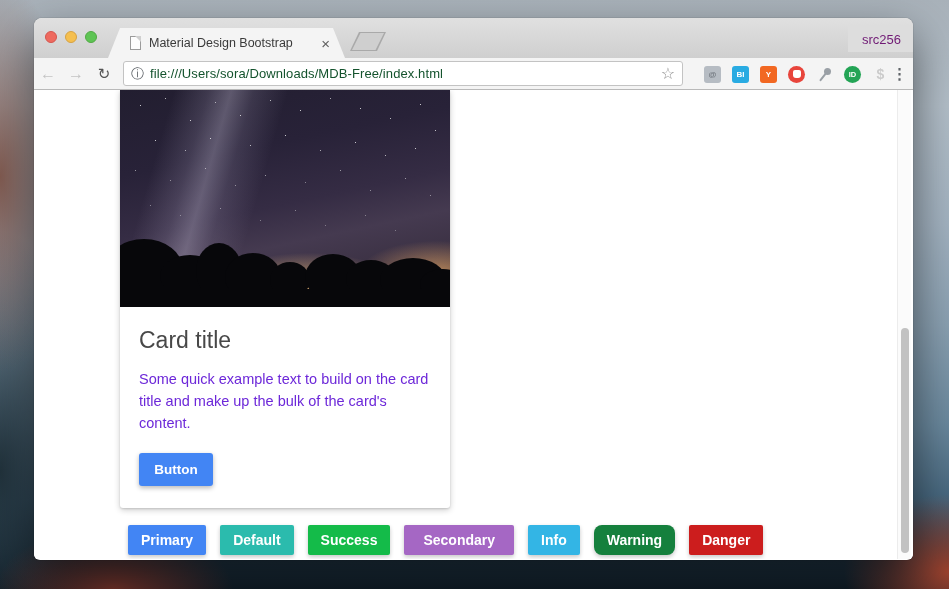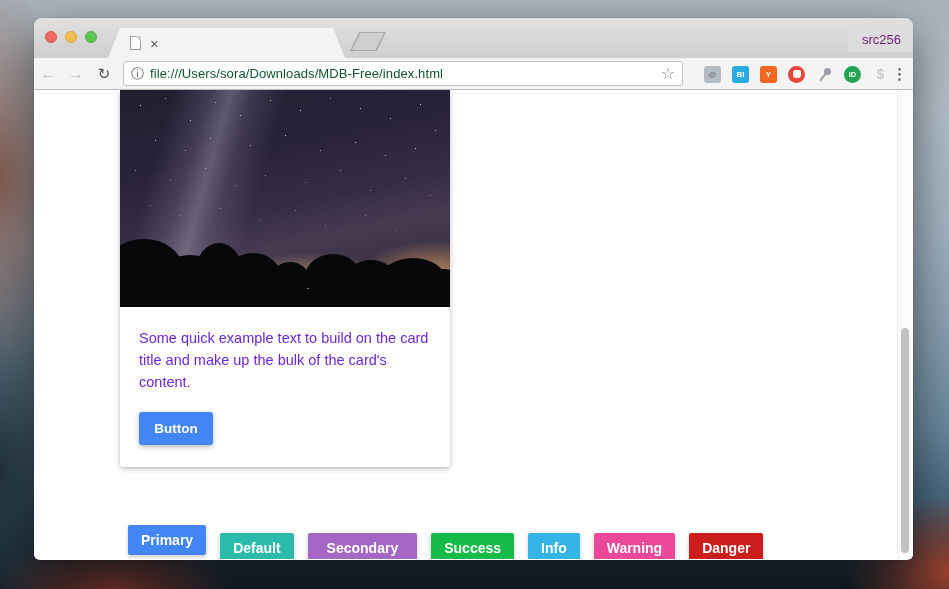--- a/index.html
+++ b/index.html
@@ -117,40 +117,41 @@
     box-shadow:0 2px 5px rgba(0,0,0,.28);
   }
 
   .action-row { position:absolute; left:94px; top:435px; display:flex; }
   .mdb-btn {
     height:30px; border:none; border-radius:2px; cursor:pointer;
     color:#fff; font-weight:bold; font-size:14px; padding:0 13px;
     font-family:"Liberation Sans", sans-serif;
     box-shadow:0 2px 4px rgba(0,0,0,.22); white-space:nowrap;text-align:center;
   }
-  .mdb-btn + .mdb-btn { margin-left:14px;margin-top:8px; }
+  .mdb-btn + .mdb-btn { margin-left:14px; }
   .mdb-btn.w-sec { padding:0 19px; }
 
   
   .scrollbar { position:absolute; right:2px; top:0; width:14px; height:100%; background:#fbfbfb; border-left:1px solid #ececec; }
   .scroll-thumb { position:absolute; left:3px; top:238px; width:8px; height:225px; background:#c2c2c2; border-radius:4px; }
 </style>
 </head>
 <body>
 
 <div class="window">
 
   <div class="tabbar">
     <div class="traffic">
       <span class="tl-close"></span>
       <span class="tl-min"></span>
       <span class="tl-zoom"></span>
     </div>
     <div class="tab">
       <span class="doc-icon"></span>
+      <span class="tab-title">Material Design Bootstrap</span>
       <span class="tab-close">×</span>
     </div>
     <div class="newtab">
         <i></i>
       </div>
     <div class="window-label">src256</div>
   </div>
 
   <div class="toolbar">
     <span class="nav-btn nav-back">←</span>
@@ -188,32 +189,33 @@
           <i style="left:105px;width:56px;height:48px;bottom:6px"></i>
           <i style="left:150px;width:40px;height:36px;bottom:9px"></i>
           <i style="left:185px;width:56px;height:46px;bottom:7px"></i>
           <i style="left:226px;width:50px;height:38px;bottom:9px"></i>
           <i style="left:260px;width:66px;height:44px;bottom:5px"></i>
           <i style="left:300px;width:46px;height:30px;bottom:8px"></i>
           <span class="tree-base"></span>
         </div>
       </div>
       <div class="card-body">
+        <div class="card-title">Card title</div>
         <div class="card-text">Some quick example text to build on the card title and make up the bulk of the card's content.</div>
         <button class="card-btn" style="background: rgb(66, 133, 244);">Button</button>
       </div>
     </div>
 
     <div class="action-row" id="action-row">
         <button class="mdb-btn" style="background: rgb(66, 133, 244);">Primary</button>
         <button class="mdb-btn" style="background: rgb(43, 187, 173);">Default</button>
+        <button class="mdb-btn" style="background: rgb(20, 187, 73);">Success</button>
         <button class="mdb-btn w-sec" style="background: rgb(165, 103, 196);">Secondary</button>
-        <button class="mdb-btn" style="background: rgb(20, 187, 73);">Success</button>
         <button class="mdb-btn" style="background: rgb(51, 181, 229);">Info</button>
-        <button class="mdb-btn" style="background: #ec4899;">Warning</button>
+        <button class="mdb-btn" style="background: #15803d; border-radius: 8px;">Warning</button>
         <button class="mdb-btn" style="background: rgb(204, 29, 29);">Danger</button>
       </div>
 
     <div class="scrollbar">
       <div class="scroll-thumb"></div>
     </div>
   </div>
 </div>
 
 </body></html>

